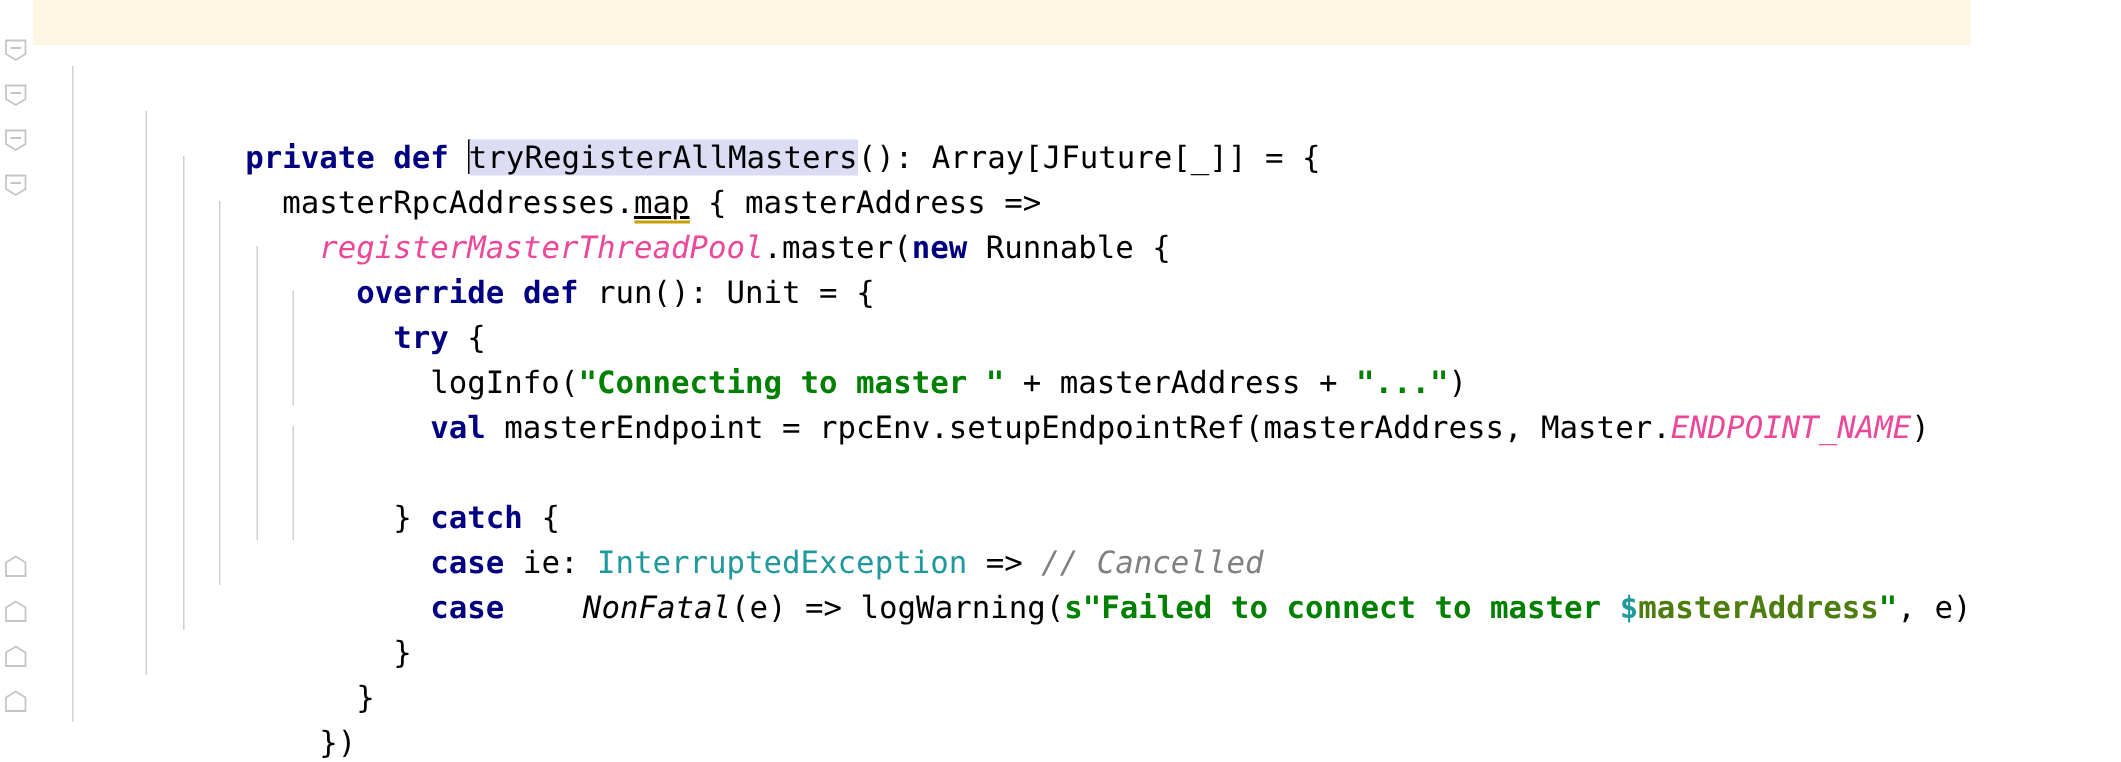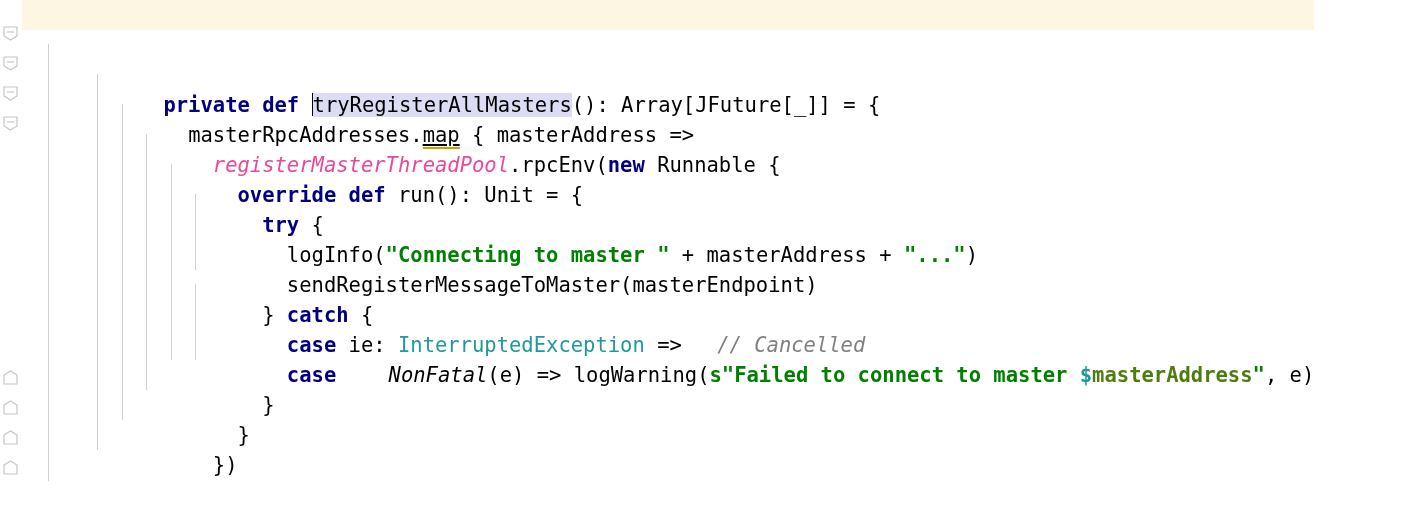--- a/index.html
+++ b/index.html
@@ -81,21 +81,21 @@
     width: 1px;
     background: #d0d0d0;
     pointer-events: none;
   }
 
   
   .kw       { color: #000080; font-weight: bold; }
   .str      { color: #008000; font-weight: bold; }
   .field    { color: #ec4899; font-style: italic; }
   .cls      { color: #20999d; text-align: right; }
-  .cmt      { color: #808080; font-style: italic; margin-left: 23px; }
+  .cmt      { color: #808080; font-style: italic; }
   .ital     { color: #000000; font-style: italic; margin-left: 40px; }
   .interp   { color: #20999d; font-weight: bold; }
   .interp-name { color: #4d7c0f; font-weight: bold; margin-top: 44px; }
   .plain    { color: #000000; }
 
   
   .ident-hl { background: #dcdcf5; }
 
   
   .warn-underline {
@@ -194,21 +194,21 @@
     </div>
 
     <div class="line">
       <span class="ln-inner">
         <span class="plain">    </span><span class="plain">masterRpcAddresses.</span><span class="plain warn-underline">map</span><span class="plain"> { masterAddress =&gt;</span>
       </span>
     </div>
 
     <div class="line">
       <span class="ln-inner">
-        <span class="plain">      </span><span class="field">registerMasterThreadPool</span><span class="plain">.rpcEnv(</span><span class="kw">new</span><span class="plain"> Runnable {</span>
+        <span class="plain">      </span><span class="field">registerMasterThreadPool</span><span class="plain">.master(</span><span class="kw">new</span><span class="plain"> Runnable {</span>
       </span>
     </div>
 
     <div class="line">
       <span class="ln-inner">
         <span class="plain">        </span><span class="kw">override</span><span class="plain"> </span><span class="kw">def</span><span class="plain"> run(): Unit = {</span>
       </span>
     </div>
 
     <div class="line">
@@ -216,24 +216,29 @@
         <span class="plain">          </span><span class="kw">try</span><span class="plain"> {</span>
       </span>
     </div>
 
     <div class="line">
       <span class="ln-inner">
         <span class="plain">            </span><span class="plain">logInfo(</span><span class="str">"Connecting to master "</span><span class="plain"> + masterAddress + </span><span class="str">"..."</span><span class="plain">)</span>
       </span>
     </div>
 
-
-    <div class="line">
-      <span class="ln-inner">
-        <span class="plain">            </span><span class="plain">sendRegisterMessageToMaster(masterEndpoint)</span>
+    <div class="line">
+      <span class="ln-inner">
+        <span class="plain">            </span><span class="kw">val</span><span class="plain"> masterEndpoint = rpcEnv.setupEndpointRef(masterAddress, Master.</span><span class="field">ENDPOINT_NAME</span><span class="plain">)</span>
+      </span>
+    </div>
+
+    <div class="line">
+      <span class="ln-inner">
+        <span class="plain">            </span>
       </span>
     </div>
 
     <div class="line">
       <span class="ln-inner">
         <span class="plain">          </span><span class="plain">} </span><span class="kw">catch</span><span class="plain"> {</span>
       </span>
     </div>
 
     <div class="line">

